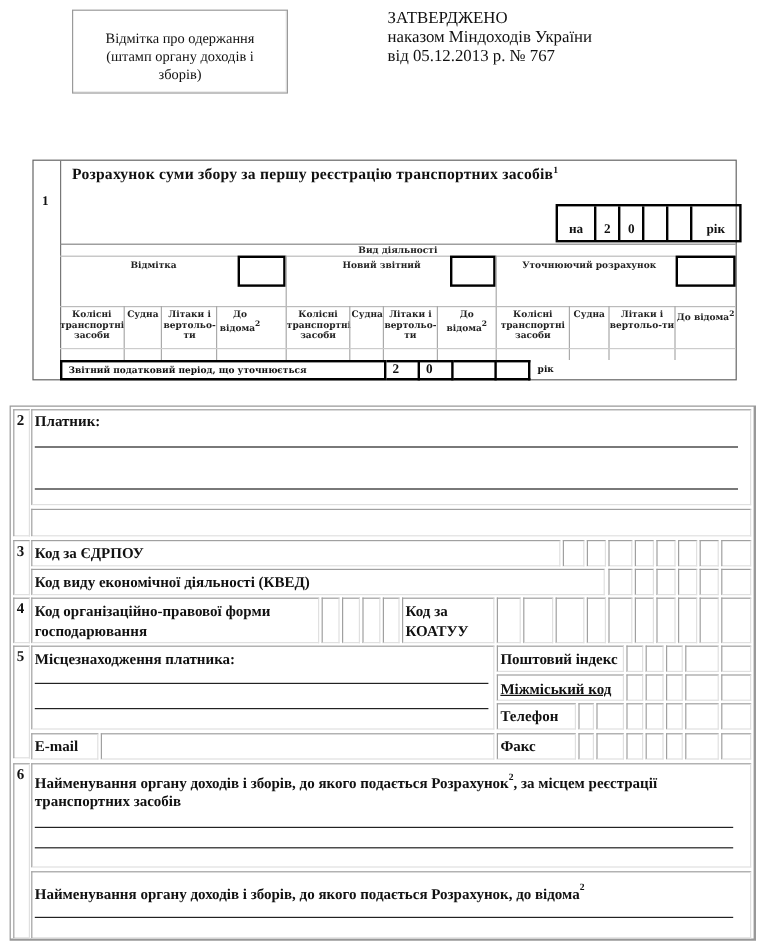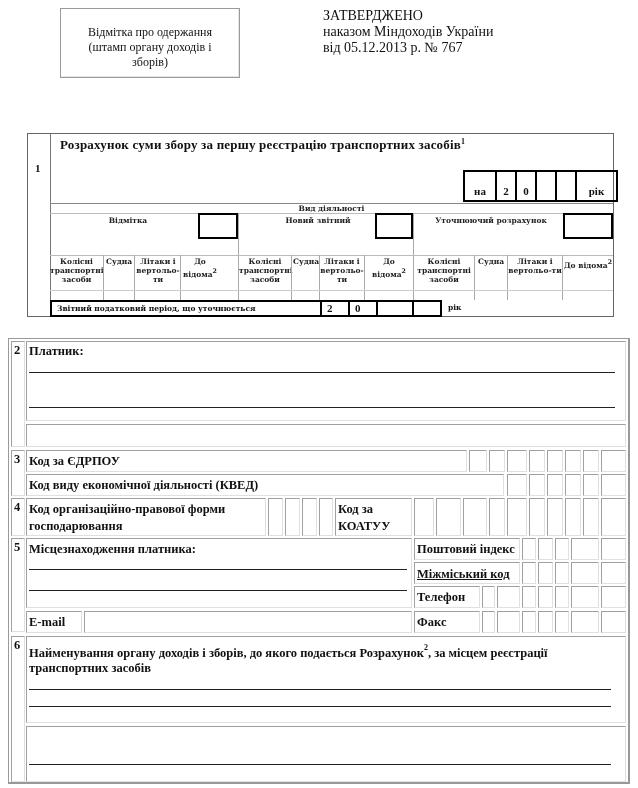--- a/index.html
+++ b/index.html
@@ -232,14 +232,17 @@
   <span class="rownum" style="left:5px; top:299px;">6</span>
   <div class="cell" style="left:17px; top:297px; width:600px; height:87px;"></div>
   <div class="lbl2" style="left:20px; top:300px; width:590px;">
     <span>Найменування органу доходів і зборів, до якого подається Розрахунок</span><sup class="s">2</sup><span>, за місцем реєстрації</span>
   </div>
   <span class="lbl2" style="left:20px; top:320px;">транспортних засобів</span>
   <div class="uline" style="left:20px; width:582px; top:350px;"></div>
   <div class="uline" style="left:20px; width:582px; top:367px;"></div>
 
   <div class="cell" style="left:17px; top:387px; width:600px; height:56px;"></div>
+  <div class="lbl2" style="left:20px; top:392px; width:590px;">
+    <span>Найменування органу доходів і зборів, до якого подається Розрахунок, до відома</span><sup class="s">2</sup>
+  </div>
   <div class="uline" style="left:20px; width:582px; top:425px;"></div>
 </div>
 
 </body></html>

